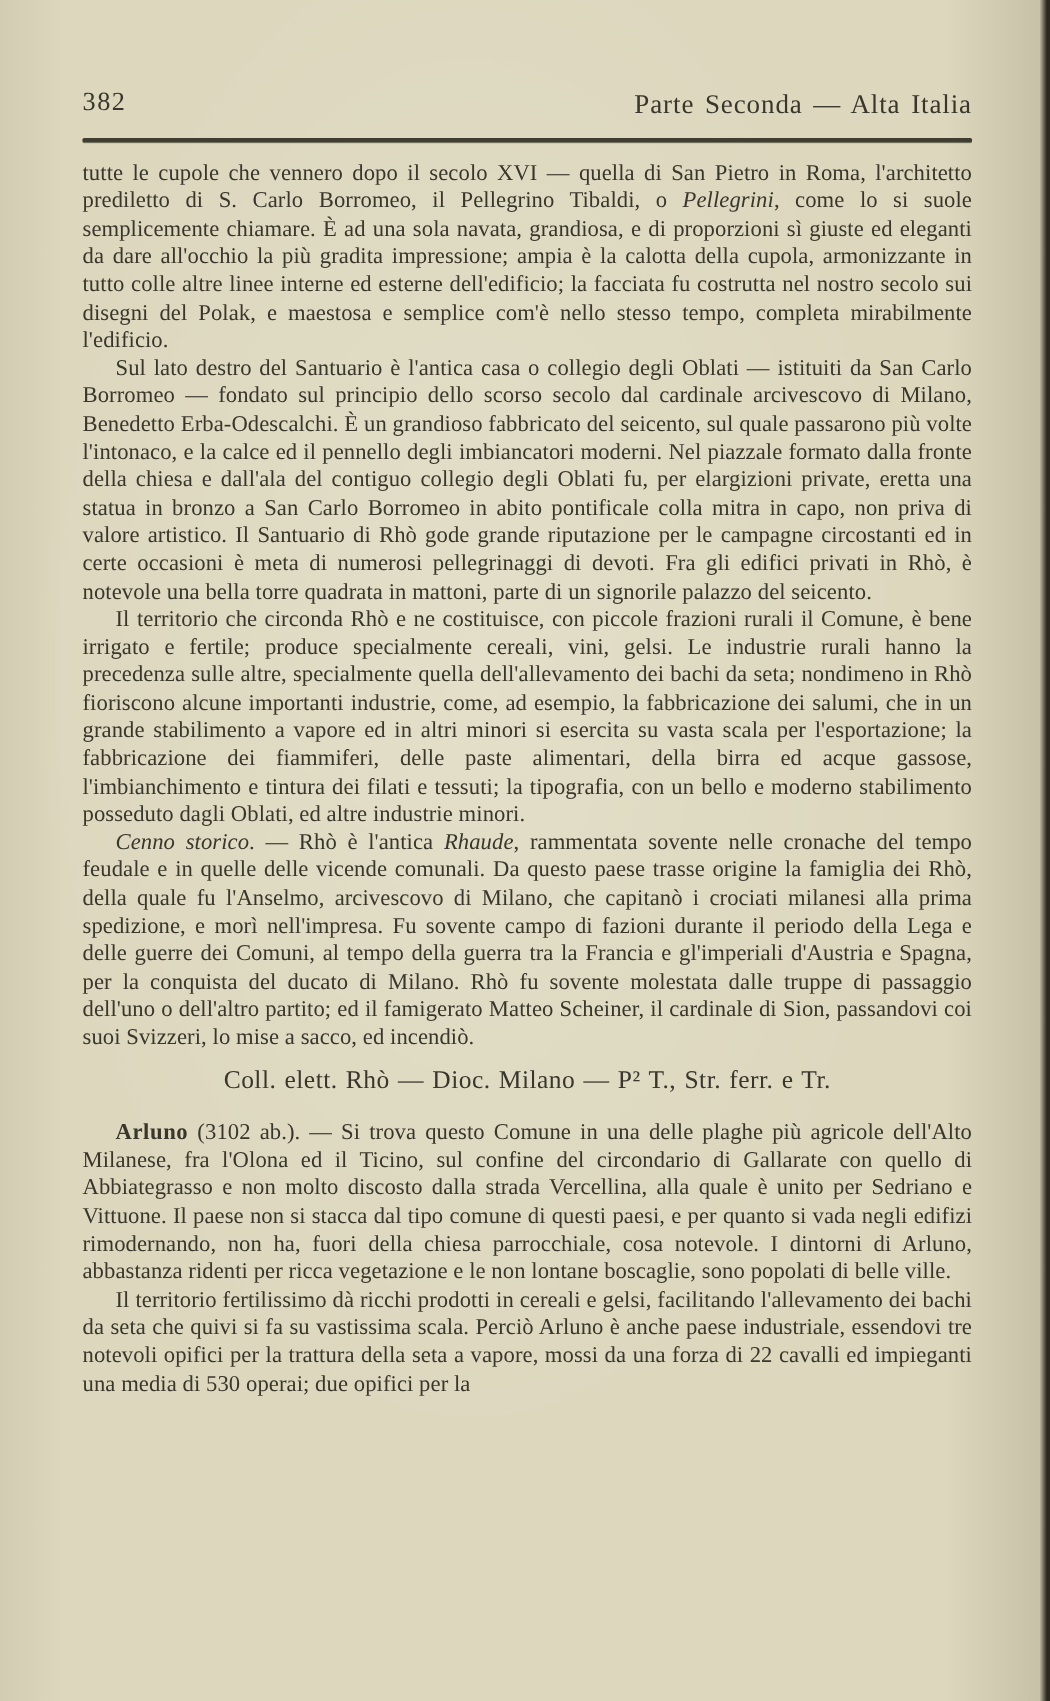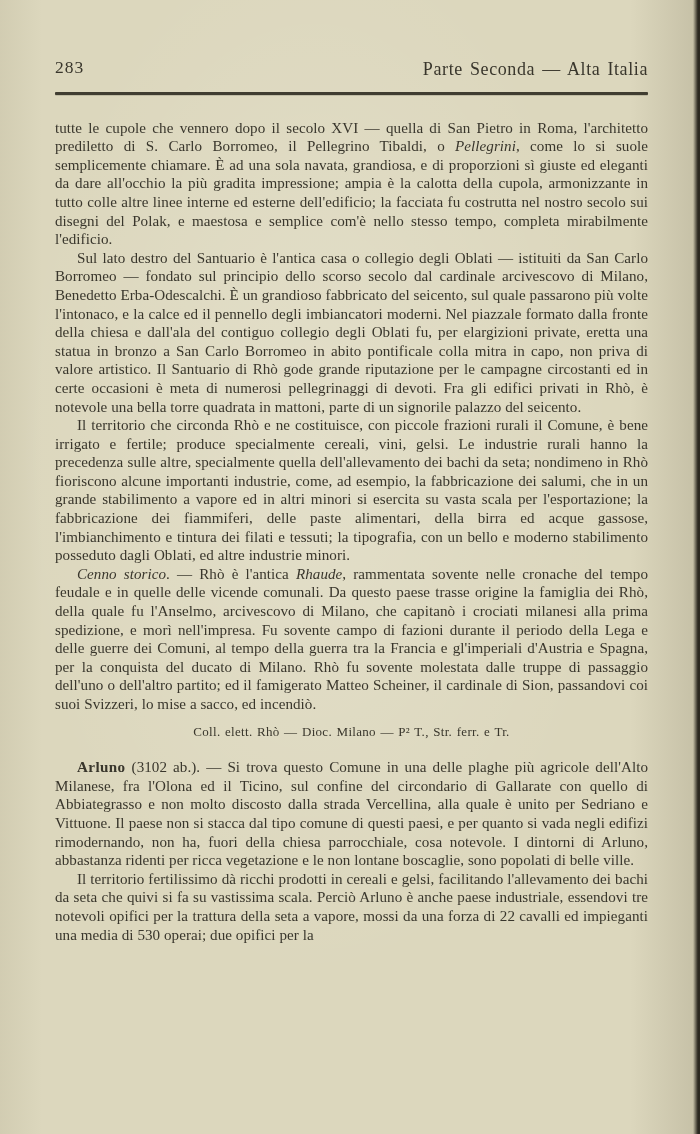--- a/index.html
+++ b/index.html
@@ -53,46 +53,46 @@
     word-spacing: 2px;
   }
   .header-rule {
     margin-top: 13px;
     height: 2.6px;
     background: var(--rule);
     border-radius: 1px;
     box-shadow: 0 0.5px 0 rgba(60,56,44,0.35);
   }
   .body-text {
-    margin-top: 24px;
+    margin-top: 12px;
     font-size: 15.1px;
     line-height: 18.6px;
     text-align: justify;
     letter-spacing: 0.05px;
   }
   .body-text p { text-align: justify; }
   .body-text p.indent { text-indent: 22px; }
   .colophon {
     margin-top: 9px;
     text-align: center;
-    font-size: 13px;
+    font-size: 17px;
     letter-spacing: 0.3px;
     word-spacing: 1px;
   }
   .section-gap { margin-top: 17px; }
   .seg-italic { font-style: italic; }
   .seg-bold { font-weight: bold; letter-spacing: 0.4px; font-family: Liberation Serif, serif; }
 </style>
 </head>
 <body>
 
 <div class="page">
 
   <div class="header">
-    <span class="page-number">283</span>
+    <span class="page-number">382</span>
     <span class="running-title">Parte Seconda — Alta Italia</span>
   </div>
 
   <div class="header-rule"></div>
 
   <div class="body-text">
     <p class=""><span>tutte le cupole che vennero dopo il secolo XVI — quella di San Pietro in Roma, l'architetto prediletto di S. Carlo Borromeo, il Pellegrino Tibaldi, o </span><span class="seg-italic">Pellegrini</span><span>, come lo si suole semplicemente chiamare. È ad una sola navata, grandiosa, e di proporzioni sì giuste ed eleganti da dare all'occhio la più gradita impressione; ampia è la calotta della cupola, armonizzante in tutto colle altre linee interne ed esterne dell'edificio; la facciata fu costrutta nel nostro secolo sui disegni del Polak, e maestosa e semplice com'è nello stesso tempo, completa mirabilmente l'edificio.</span></p>
     <p class="indent"><span>Sul lato destro del Santuario è l'antica casa o collegio degli Oblati — istituiti da San Carlo Borromeo — fondato sul principio dello scorso secolo dal cardinale arcivescovo di Milano, Benedetto Erba-Odescalchi. È un grandioso fabbricato del seicento, sul quale passarono più volte l'intonaco, e la calce ed il pennello degli imbiancatori moderni. Nel piazzale formato dalla fronte della chiesa e dall'ala del contiguo collegio degli Oblati fu, per elargizioni private, eretta una statua in bronzo a San Carlo Borromeo in abito pontificale colla mitra in capo, non priva di valore artistico. Il Santuario di Rhò gode grande riputazione per le campagne circostanti ed in certe occasioni è meta di numerosi pellegrinaggi di devoti. Fra gli edifici privati in Rhò, è notevole una bella torre quadrata in mattoni, parte di un signorile palazzo del seicento.</span></p>
     <p class="indent"><span>Il territorio che circonda Rhò e ne costituisce, con piccole frazioni rurali il Comune, è bene irrigato e fertile; produce specialmente cereali, vini, gelsi. Le industrie rurali hanno la precedenza sulle altre, specialmente quella dell'allevamento dei bachi da seta; nondimeno in Rhò fioriscono alcune importanti industrie, come, ad esempio, la fabbricazione dei salumi, che in un grande stabilimento a vapore ed in altri minori si esercita su vasta scala per l'esportazione; la fabbricazione dei fiammiferi, delle paste alimentari, della birra ed acque gassose, l'imbianchimento e tintura dei filati e tessuti; la tipografia, con un bello e moderno stabilimento posseduto dagli Oblati, ed altre industrie minori.</span></p>
     <p class="indent"><span class="seg-italic">Cenno storico</span><span>. — Rhò è l'antica </span><span class="seg-italic">Rhaude</span><span>, rammentata sovente nelle cronache del tempo feudale e in quelle delle vicende comunali. Da questo paese trasse origine la famiglia dei Rhò, della quale fu l'Anselmo, arcivescovo di Milano, che capitanò i crociati milanesi alla prima spedizione, e morì nell'impresa. Fu sovente campo di fazioni durante il periodo della Lega e delle guerre dei Comuni, al tempo della guerra tra la Francia e gl'imperiali d'Austria e Spagna, per la conquista del ducato di Milano. Rhò fu sovente molestata dalle truppe di passaggio dell'uno o dell'altro partito; ed il famigerato Matteo Scheiner, il cardinale di Sion, passandovi coi suoi Svizzeri, lo mise a sacco, ed incendiò.</span></p>

